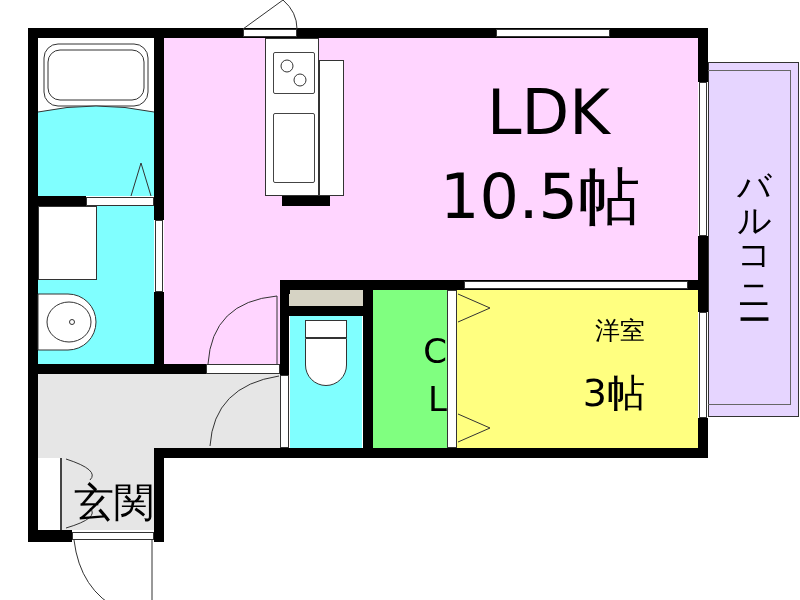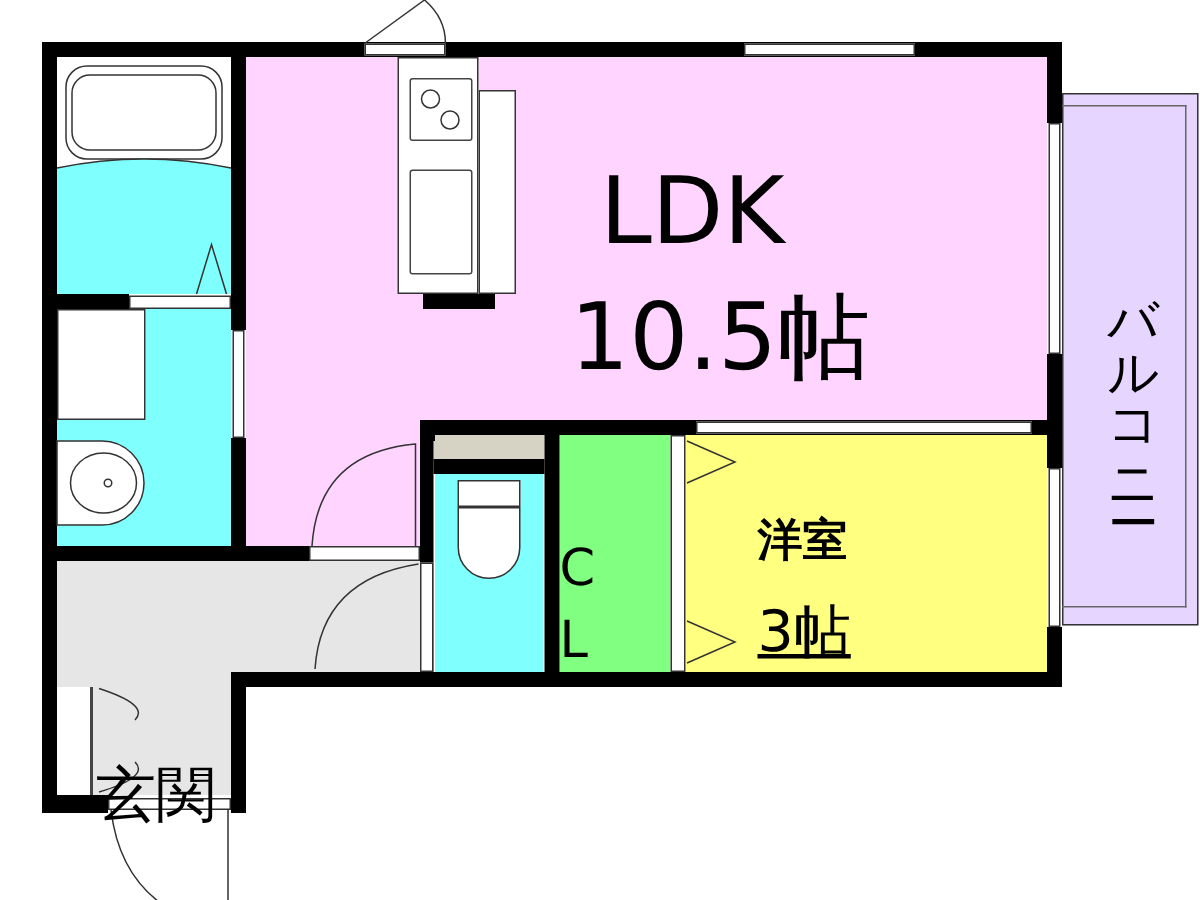--- a/index.html
+++ b/index.html
@@ -1,19 +1,19 @@
 <!DOCTYPE html>
 <html><head>
 <meta charset="utf-8">
 <style>
   html, body { margin:0; padding:0; background:#ffffff; }
   body { width:800px; height:600px; position:relative; overflow:hidden; font-family:"DejaVu Sans", sans-serif; }
   .abs { position:absolute; box-sizing:border-box; }
   .wall { position:absolute; background:#000; }
-  .label { position:absolute; color:#000; text-align:left; line-height:1;margin-top:28px; }
+  .label { position:absolute; color:#000; text-align:right; line-height:1; }
   svg { position:absolute; left:0; top:0; }
 </style>
 </head>
 <body>
 
 <div class="abs" style="left:38px;top:38px;width:116px;height:158px;background:#80ffff;"></div>
 <div class="abs" style="left:38px;top:38px;width:116px;height:74px;background:#ffffff;"></div>
 <div class="abs" style="left:38px;top:206px;width:116px;height:158px;background:#80ffff;"></div>
 <div class="abs" style="left:164px;top:38px;width:534px;height:242px;background:#ffd5ff;"></div>
 <div class="abs" style="left:164px;top:280px;width:116px;height:84px;background:#ffd5ff;"></div>
@@ -93,18 +93,18 @@
   <path d="M74 540 Q80 590 120 610 M152 540 V600" fill="none" stroke="#333"></path>
 
   <path d="M66 459 Q100 470 90 480 M66 528 Q100 518 90 508" fill="none" stroke="#333"></path>
 
   <path d="M458 294 L490 308 L458 322" fill="none" stroke="#333"></path>
   <path d="M458 414 L490 428 L458 442" fill="none" stroke="#333"></path>
 </svg>
 
 <div class="label" style="left:400px;top:82px;width:210px;font-size:62px;">LDK</div>
 <div class="label" style="left:380px;top:166px;width:260px;font-size:62px;">10.5帖</div>
-<div class="label" style="left:505px;top:318px;width:140px;font-size:30px;font-weight:bold;">洋室</div>
-<div class="label" style="left:505px;top:374px;width:140px;font-size:38px;text-decoration:underline;">3帖</div>
+<div class="label" style="left:505px;top:318px;width:140px;font-size:25px;">洋室</div>
+<div class="label" style="left:505px;top:374px;width:140px;font-size:38px;">3帖</div>
 <div class="label" style="left:373px;top:334px;width:74px;font-size:34px;">C</div>
 <div class="label" style="left:373px;top:382px;width:74px;font-size:34px;">L</div>
 <div class="label" style="left:64px;top:482px;width:90px;font-size:40px;">玄関</div>
 <div class="label" style="left:732px;top:148px;width:40px;font-size:34px;writing-mode:vertical-rl;text-orientation:upright;">バルコニー</div>
 
 </body></html>

